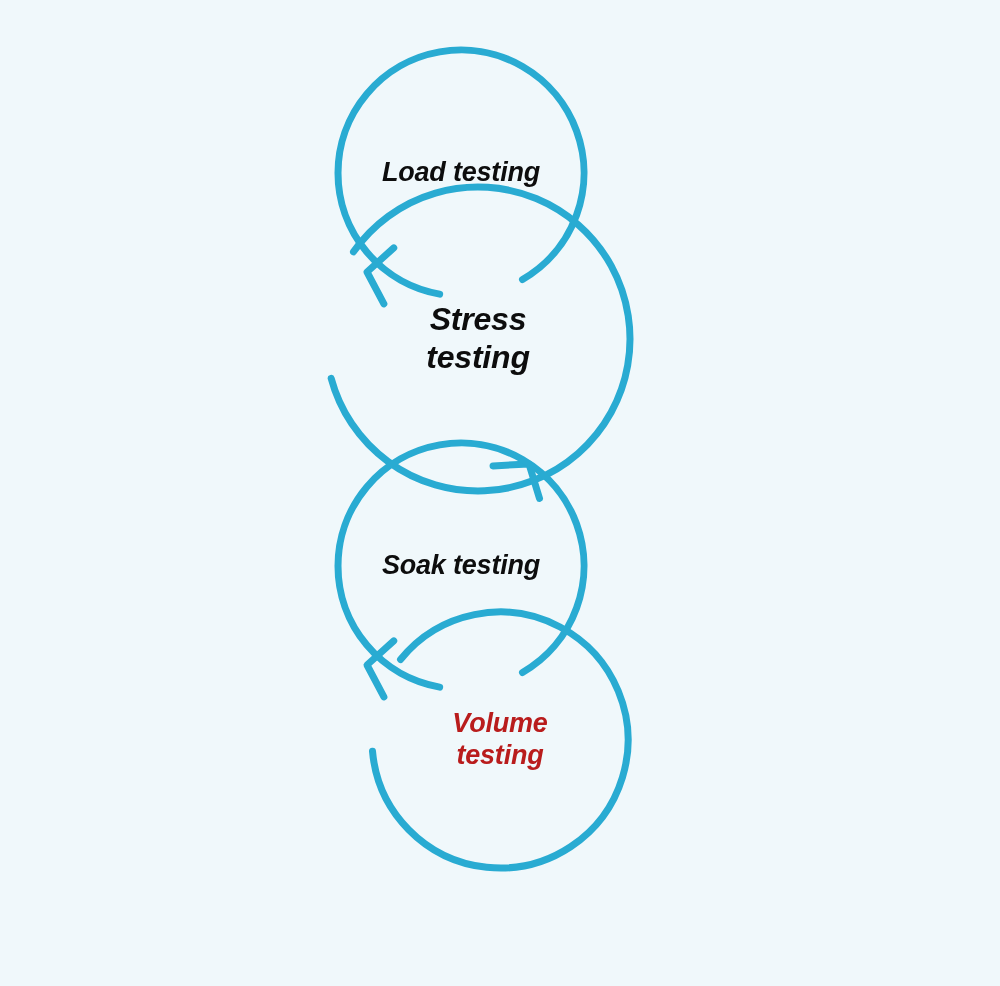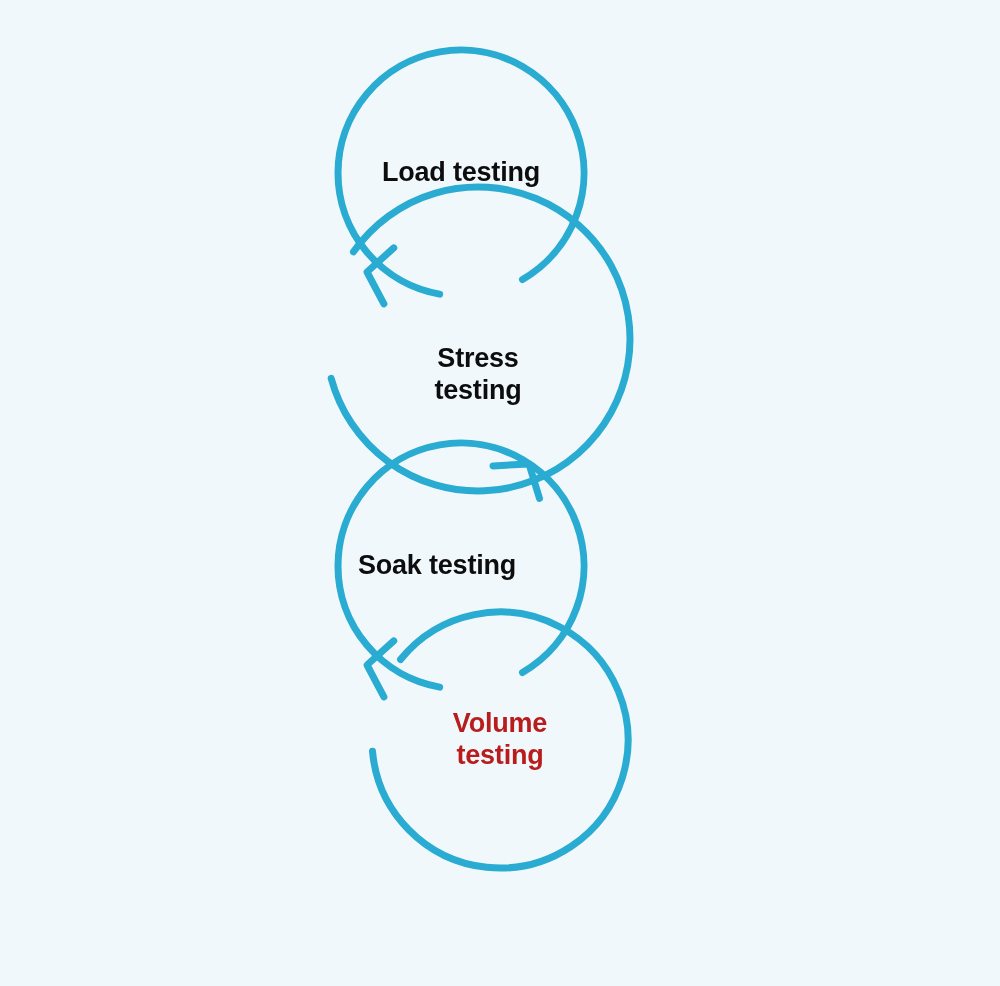--- a/index.html
+++ b/index.html
@@ -12,20 +12,21 @@
     height: 986px;
     background: #f0f8fb;
     font-family: "Liberation Sans", sans-serif;
     overflow: hidden;
   }
   #diagram-root {
     position: relative;
     width: 1000px;
     height: 692px;
     background: #f0f8fb;
+    font-style: italic;
   }
   svg.diagram-canvas {
     position: absolute;
     top: 0;
     left: 0;
     width: 1000px;
     height: 986px;
     display: block;
   }
   .arc-path {
@@ -64,21 +65,21 @@
         <path class="arc-path" d="M 353.49 251.82 A 152 152 0 0 1 627.69 365.39 A 152 152 0 0 1 331.18 378.34" stroke="#29abd2" stroke-width="7"></path>
         <path class="arrow-head" d="M 539.53 498.43 L 529.00 464.00 L 493.05 465.88" stroke="#29abd2" stroke-width="7"></path>
         <path class="arc-path" d="M 439.64 687.13 A 123 123 0 0 1 439.64 444.87 A 123 123 0 0 1 522.50 672.52" stroke="#29abd2" stroke-width="7"></path>
         <path class="arrow-head" d="M 393.75 640.91 L 367.00 665.00 L 383.90 696.79" stroke="#29abd2" stroke-width="7"></path>
         <path class="arc-path" d="M 400.53 659.45 A 128 128 0 0 1 622.41 777.42 A 128 128 0 0 1 372.49 751.16" stroke="#29abd2" stroke-width="7"></path>
       </g>
   </svg>
 
   <div class="node-label" id="label-load-testing" style="left: 461px; top: 173px; font-size: 27px; color: rgb(13, 13, 13);">Load testing</div>
 
-  <div class="node-label" id="label-stress-testing" style="left: 478px; top: 339px; font-size: 27px; color: rgb(13, 13, 13); margin-top: 36px;">Stress
+  <div class="node-label" id="label-stress-testing" style="left: 478px; top: 339px; font-size: 32px; color: rgb(13, 13, 13);">Stress
 testing</div>
 
-  <div class="node-label" id="label-soak-testing" style="left: 437px; top: 566px; font-size: 27px; color: rgb(13, 13, 13);">Soak testing</div>
+  <div class="node-label" id="label-soak-testing" style="left: 461px; top: 566px; font-size: 27px; color: rgb(13, 13, 13);">Soak testing</div>
 
   <div class="node-label" id="label-volume-testing" style="left: 500px; top: 740px; font-size: 27px; color: #b91c1c;">Volume
 testing</div>
 
 </div>
 
 </body></html>

